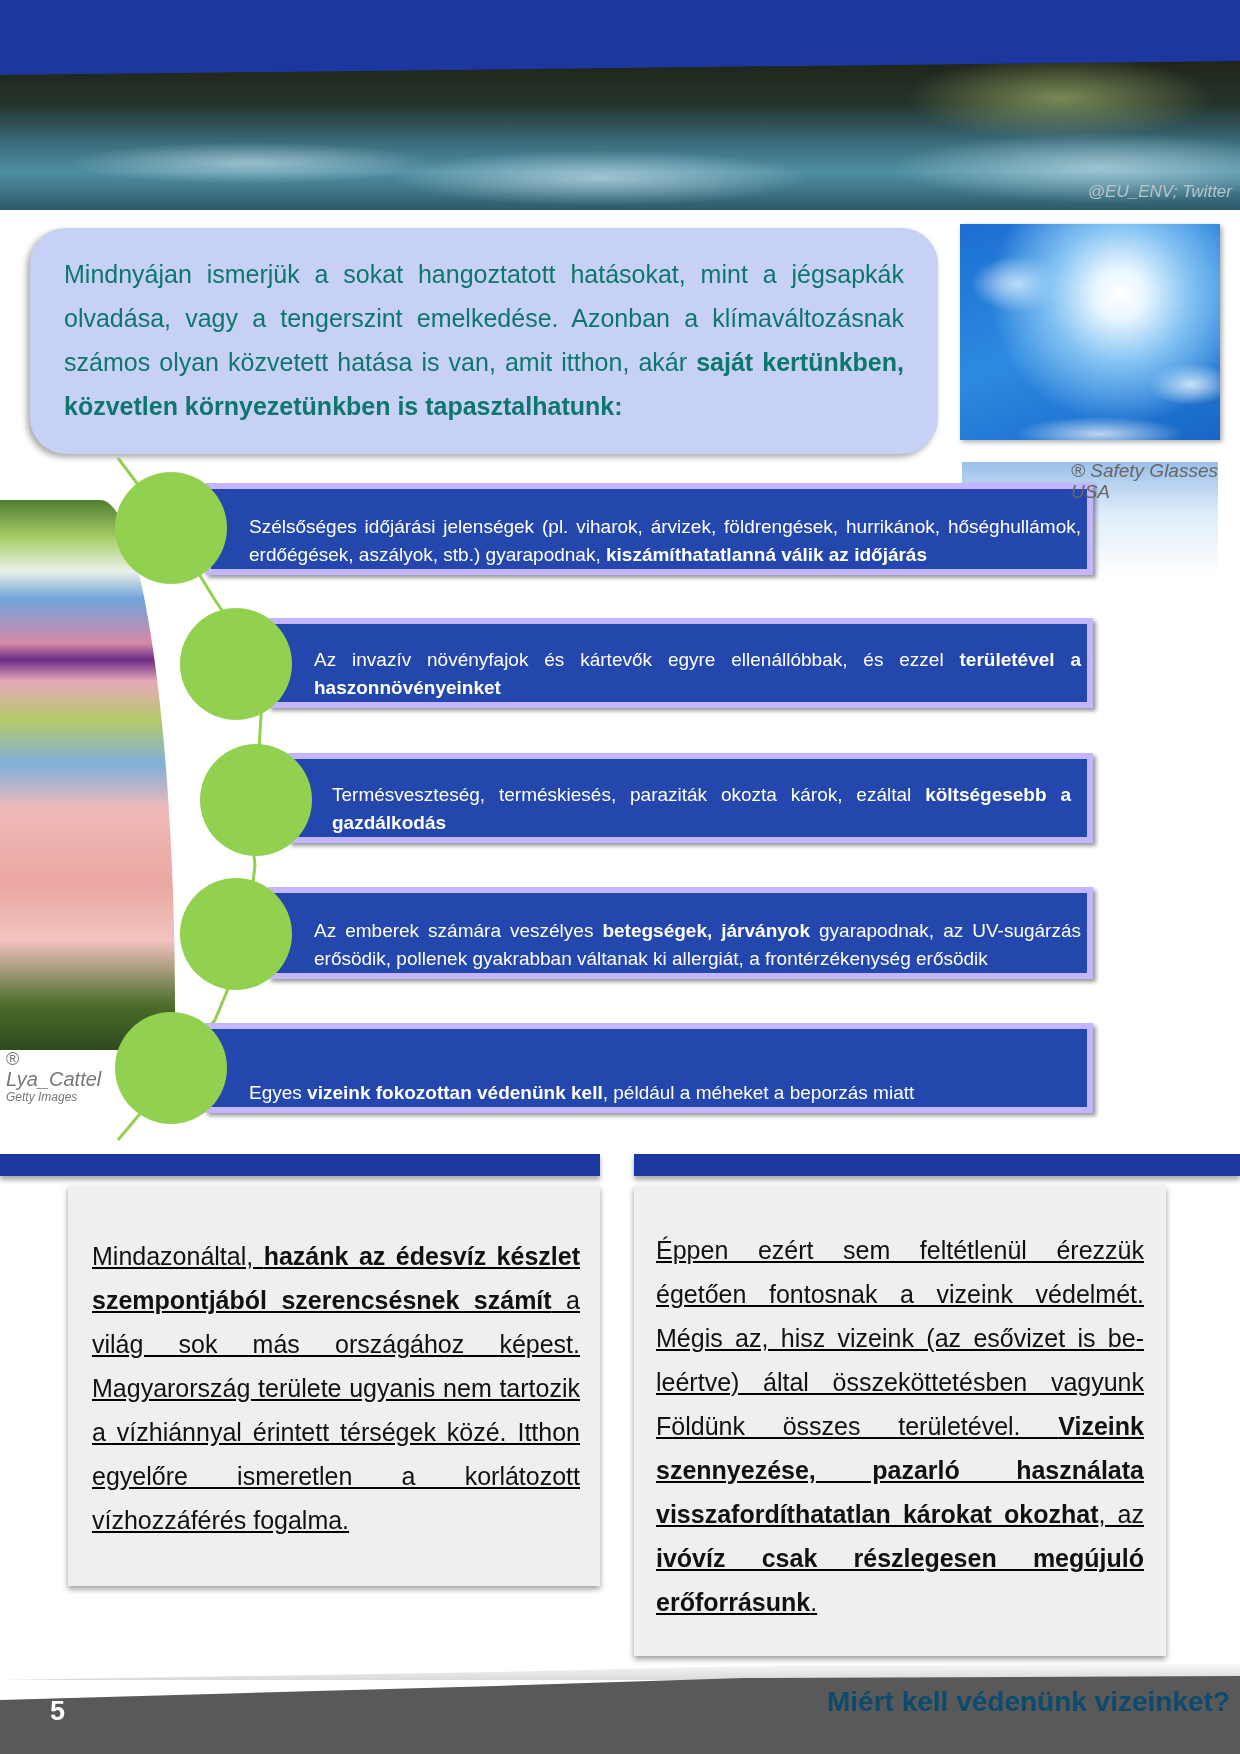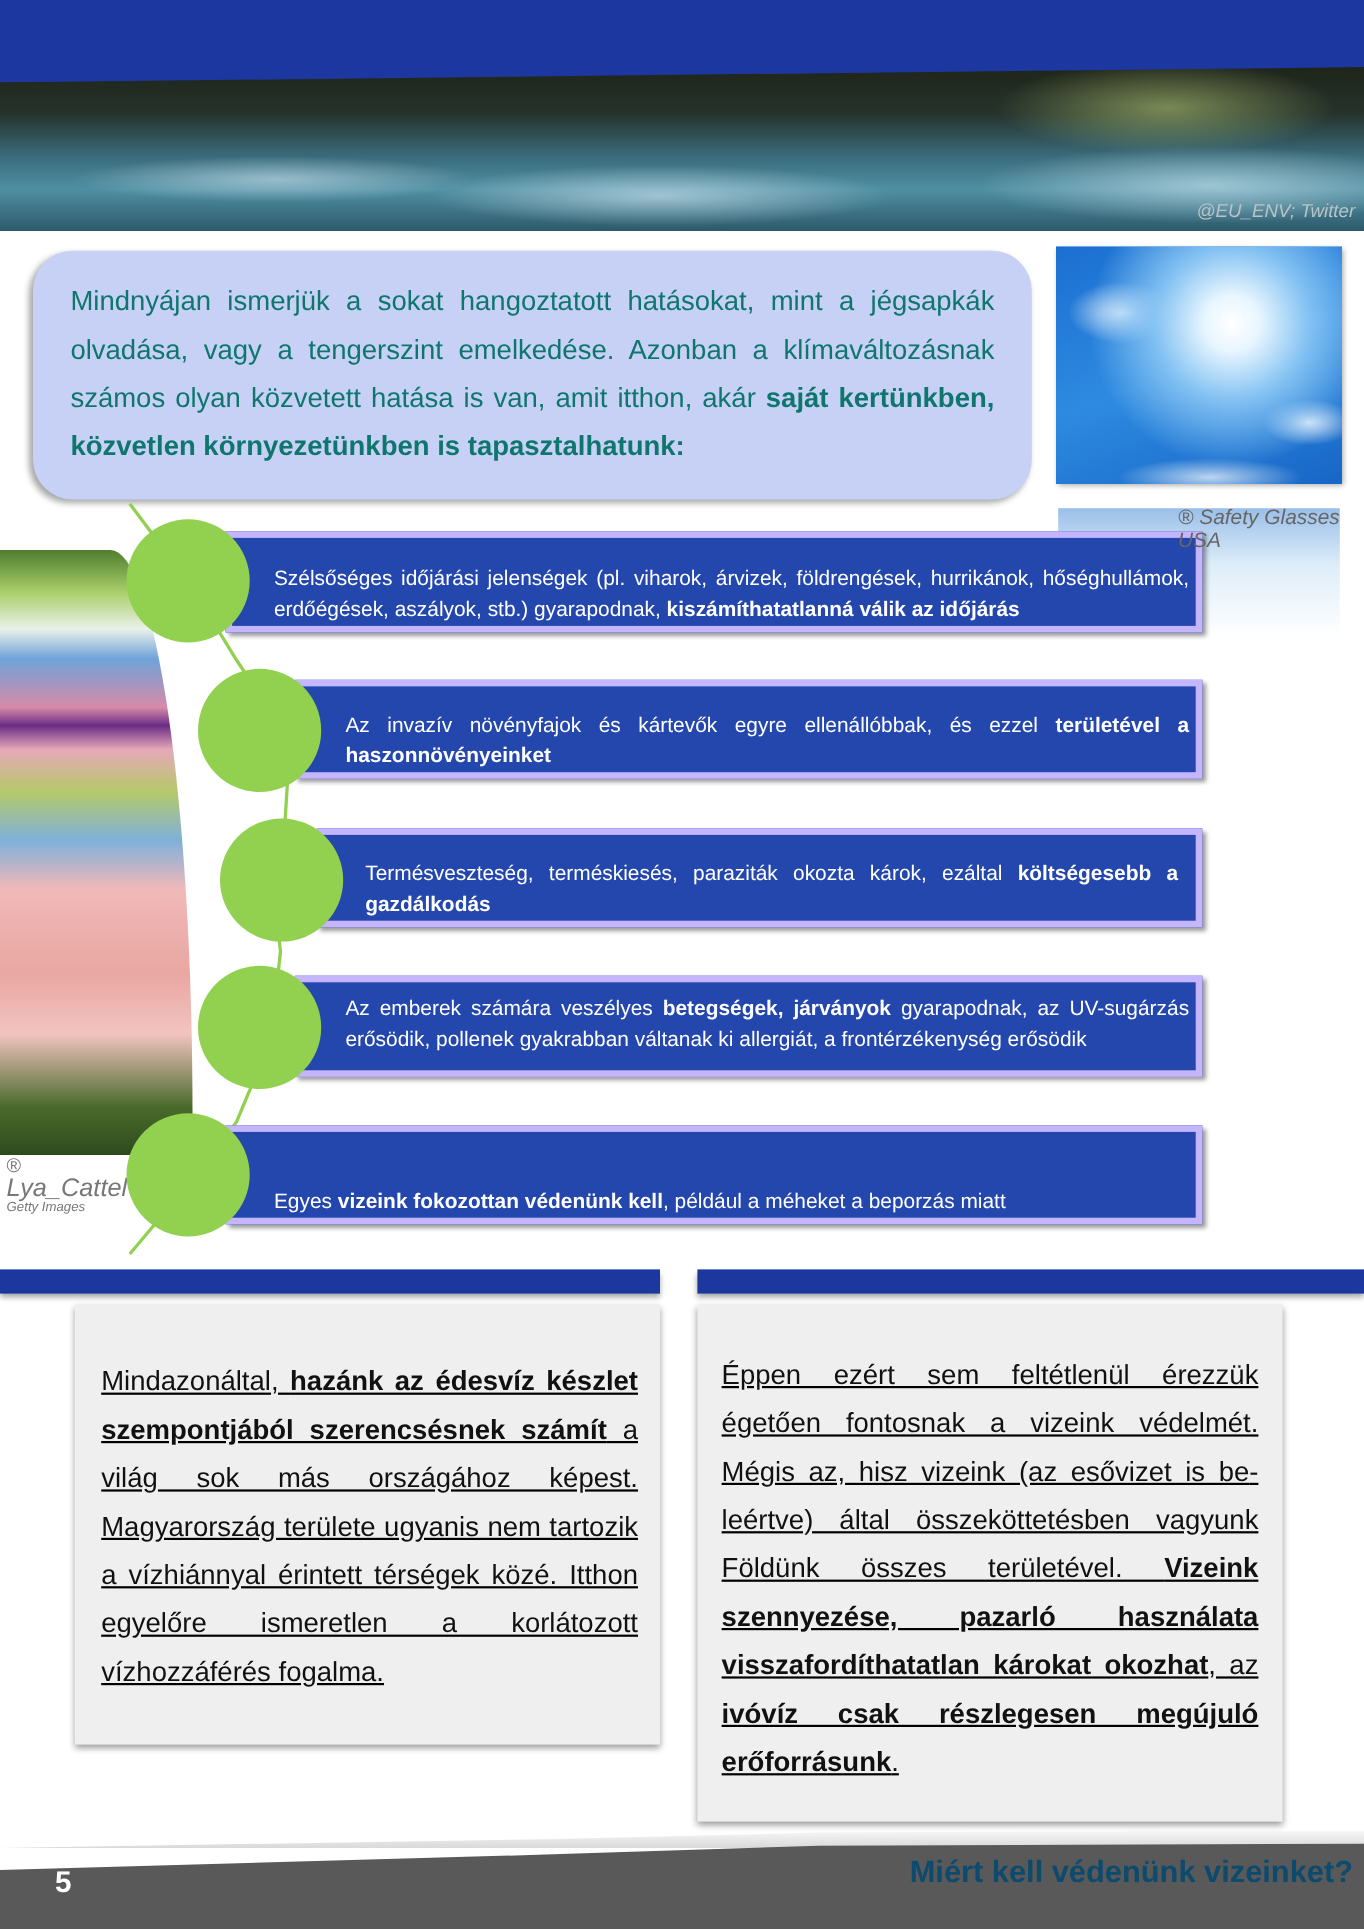--- a/index.html
+++ b/index.html
@@ -23,21 +23,21 @@
       radial-gradient(ellipse 120px 25px at 140px 210px, rgba(255,255,255,0.7), transparent 70%),
       linear-gradient(160deg, #1b6fd1 0%, #2e8ae0 50%, #1766c6 100%); }
   .sky-fade { position: absolute; left: 962px; top: 462px; width: 256px; height: 116px;
     background: linear-gradient(180deg, rgba(120,170,225,0.75) 0%, rgba(200,225,245,0.6) 45%, rgba(255,255,255,0.3) 100%); }
   .sky-credit { position: absolute; right: 22px; top: 460px; text-align: left; font-size: 19px; font-style: italic; color: #666; line-height: 21px; z-index: 5; }
   .flower-photo { position: absolute; left: 0; top: 500px; width: 175px; height: 550px; border-top-right-radius: 80px 550px; border-bottom-right-radius: 40px 40px; overflow: hidden;
     background:
       linear-gradient(180deg, #4f7d2e 0%, #a9cf6a 7%, #eaf1e9 13%, #6fa3d9 18%, #d78aa8 26%, #6b2c86 29%, #e6a9b8 33%, #b5c96a 40%, #7fb0da 48%, #f0b9b9 56%, #e9a7a1 70%, #f3c3c0 80%, #4a6b2a 92%, #2e4a1e 100%); }
   .flower-credit { position: absolute; left: 6px; top: 1050px; color: #777; font-style: italic; }
   .flower-credit .reg { font-size: 18px; font-style: normal; line-height: 18px; }
-  .flower-credit .name { font-size: 23px; line-height: 22px; }
+  .flower-credit .name { font-size: 20px; line-height: 22px; }
   .flower-credit .agency { font-size: 12px; line-height: 14px; }
   .connector { position: absolute; left: 0; top: 0; width: 1240px; height: 1754px; z-index: 3; pointer-events: none; }
   .bullet-bar { position: absolute; background: #2447ad; box-shadow: 3px 3px 4px rgba(0,0,0,0.4); border: 6px solid #c4b5fd; color: #fff; font-size: 19px; line-height: 28px; text-align: justify; z-index: 3; display: flex; align-items: flex-end; }
   .bullet-bar b { font-weight: bold; }
   .bullet-circle { position: absolute; width: 112px; height: 112px; border-radius: 50%; background: #92d050; z-index: 4; }
   .section-bar { position: absolute; height: 22px; background: #1c38a0; box-shadow: 0 4px 5px rgba(0,0,0,0.35); }
   .info-box { position: absolute; background: #efefef; box-shadow: 0 3px 6px rgba(0,0,0,0.4); text-decoration: underline; }
   .info-text { font-size: 25px; line-height: 44px; color: #111; text-align: justify; }
   .info-text b { font-weight: bold; }
   .footer { position: absolute; left: 0; top: 1668px; width: 1240px; height: 86px; background: #595959; clip-path: polygon(0 32px, 40% 18px, 60% 10px, 100% 8px, 100% 100%, 0 100%); }
@@ -83,21 +83,21 @@
 <div class="bullet-bar" style="left:268px; top:618px; width:825px; height:90px; padding:0 6px 0 40px;">
   <p><span>Az invazív növényfajok és kártevők egyre ellenállóbbak, és ezzel </span><b>területével a haszonnövényeinket</b><span></span></p>
 </div>
 <div class="bullet-circle" style="left:180px; top:608px;"></div>
 
 <div class="bullet-bar" style="left:288px; top:753px; width:805px; height:90px; padding:0 16px 0 38px;">
   <p><span>Termésveszteség, terméskiesés, paraziták okozta károk, ezáltal </span><b>költségesebb a gazdálkodás</b><span></span></p>
 </div>
 <div class="bullet-circle" style="left:200px; top:744px;"></div>
 
-<div class="bullet-bar" style="left:268px; top:887px; width:825px; height:92px; padding:0 6px 13px 40px;">
+<div class="bullet-bar" style="left:268px; top:887px; width:825px; height:92px; padding:0 6px 0 40px;">
   <p><span>Az emberek számára veszélyes </span><b>betegségek, járványok</b><span> gyarapodnak, az UV-sugárzás erősödik, pollenek gyakrabban váltanak ki allergiát, a frontérzékenység erősödik</span></p>
 </div>
 <div class="bullet-circle" style="left:180px; top:878px;"></div>
 
 <div class="bullet-bar" style="left:205px; top:1023px; width:888px; height:90px; padding:0 6px 0 38px;">
   <p><span>Egyes </span><b>vizeink fokozottan védenünk kell</b><span>, például a méheket a beporzás miatt</span></p>
 </div>
 <div class="bullet-circle" style="left:115px; top:1012px;"></div>
 
 <div class="section-bar" style="left:0; top:1154px; width:600px;"></div>

